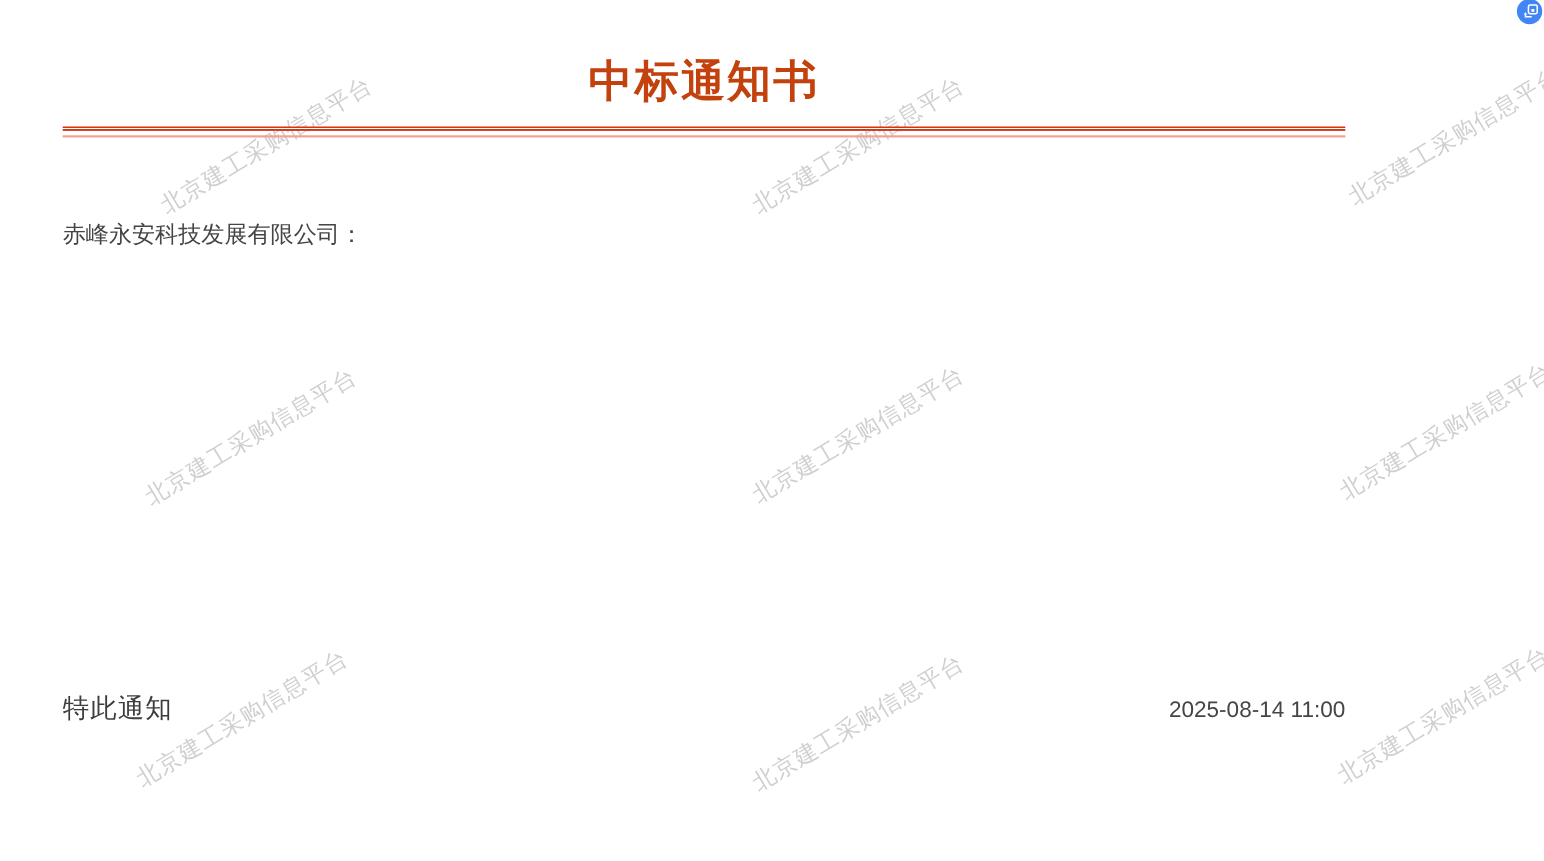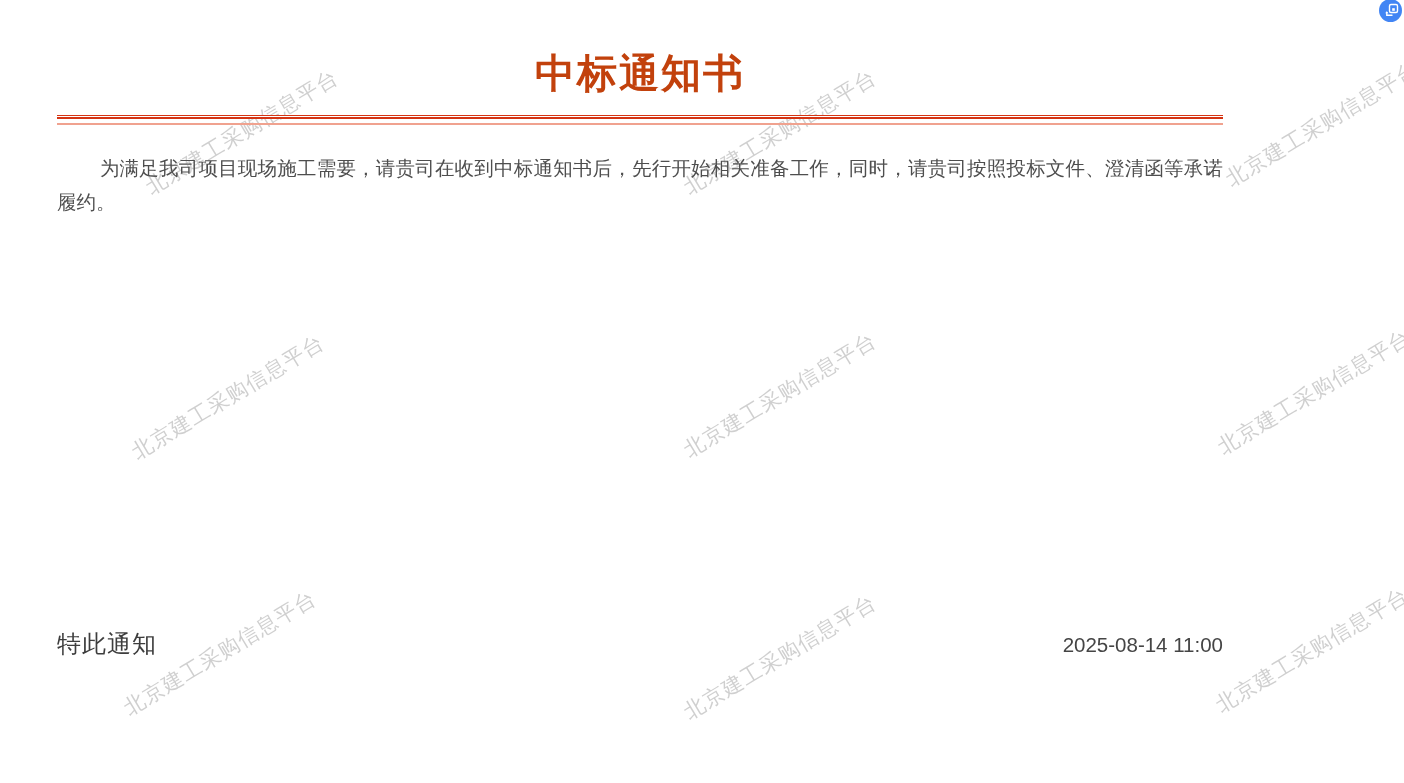--- a/index.html
+++ b/index.html
@@ -141,23 +141,23 @@
   </div>
 
   <div class="content">
     <div class="doc-title">中标通知书</div>
 
     <div class="rule-block">
       <div class="rule-dark"></div>
       <div class="rule-light"></div>
     </div>
 
+    <div class="addressee">赤峰永安科技发展有限公司：</div>
 
 
-    <div class="para para2">为满足我司项目现场施工需要，请贵司在收到中标通知书后，先行开始相关准备工作，同时，请贵司按照投标文件、澄清函等承诺履约。</div>
   </div>
 
   <div class="footer-row">
     <div class="notice-close">特此通知</div>
     <div class="notice-date">2025-08-14 11:00</div>
   </div>
 
   <div class="corner-btn" title="">
     <svg width="17" height="17" viewBox="0 0 17 17">
       <rect x="7.5" y="2.5" width="8" height="8" rx="1.5" fill="none" stroke="#ffffff" stroke-width="1.4"></rect>

